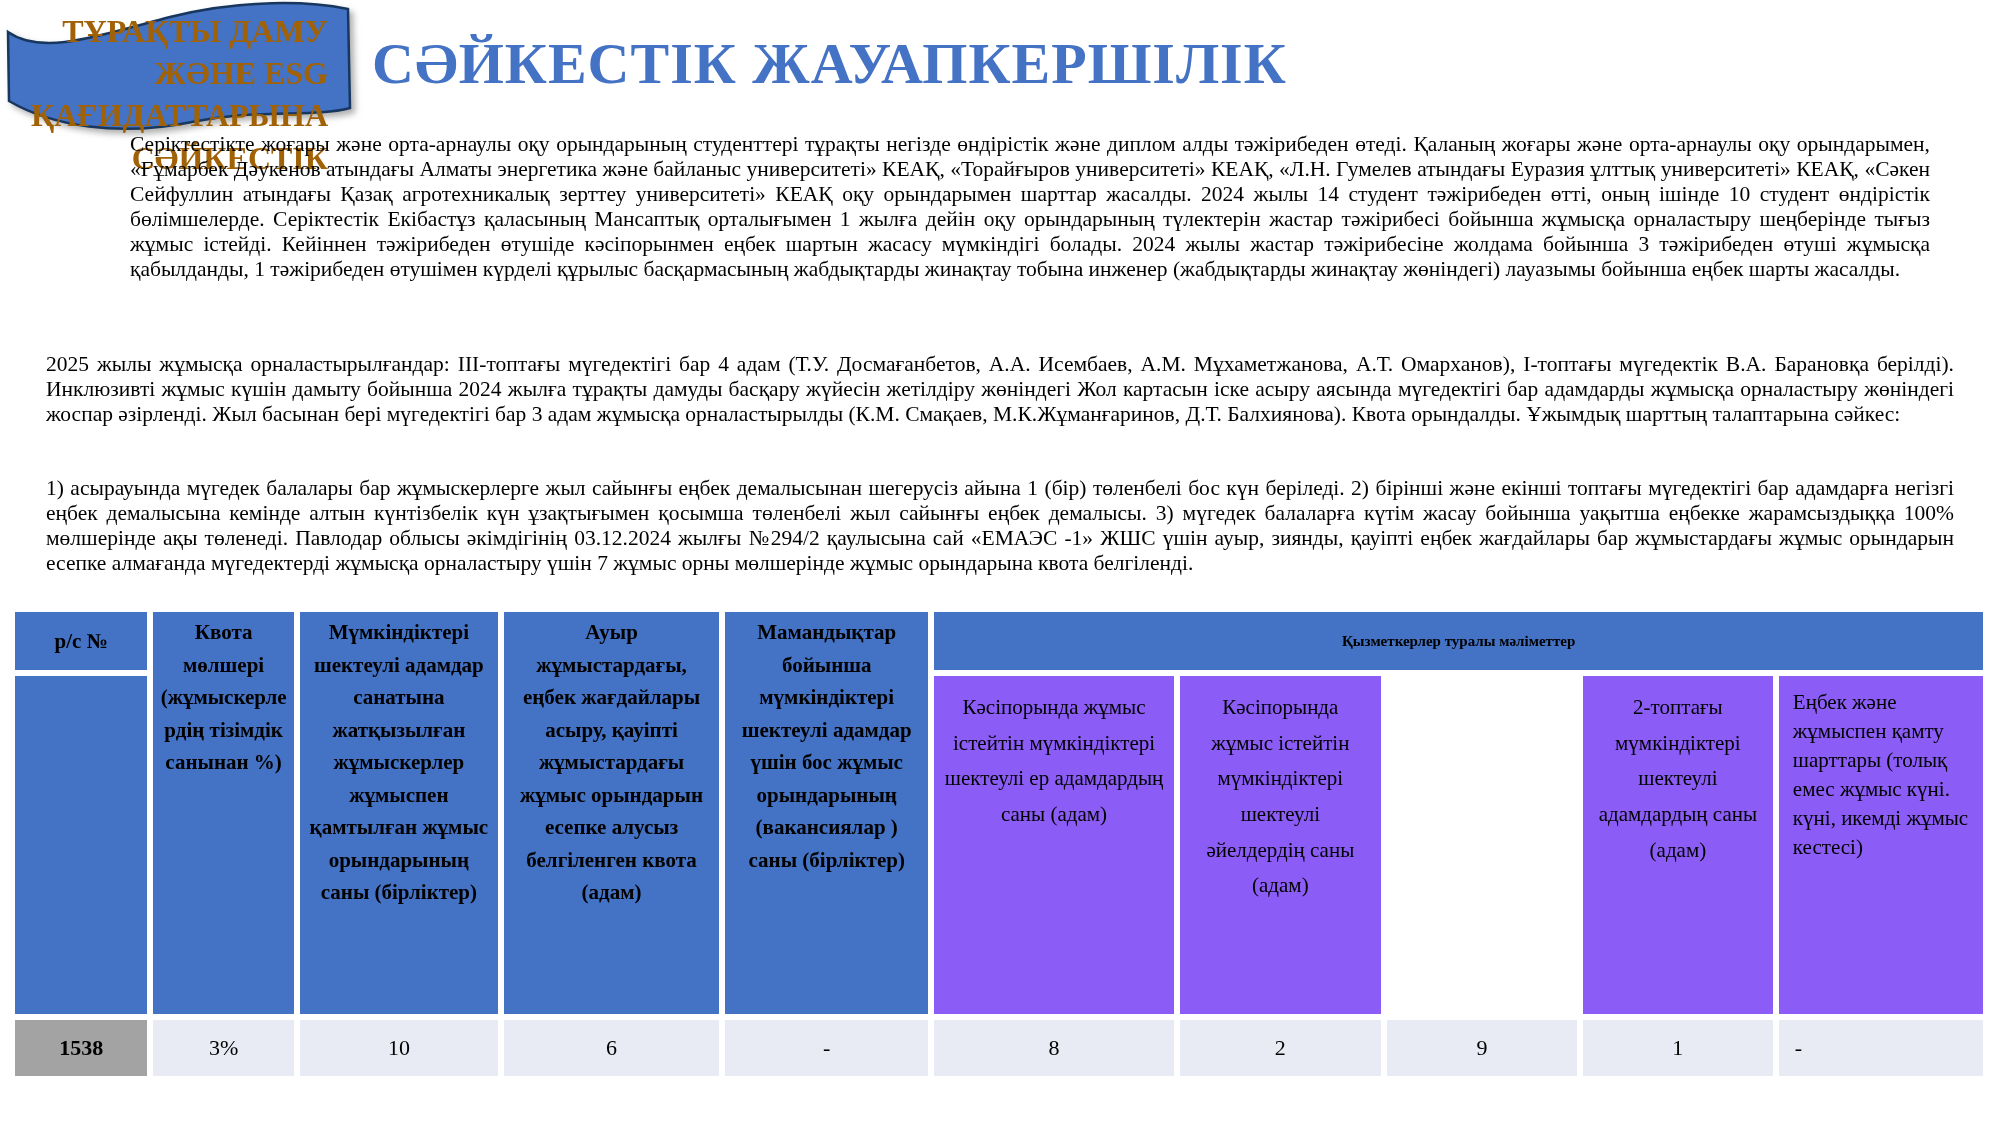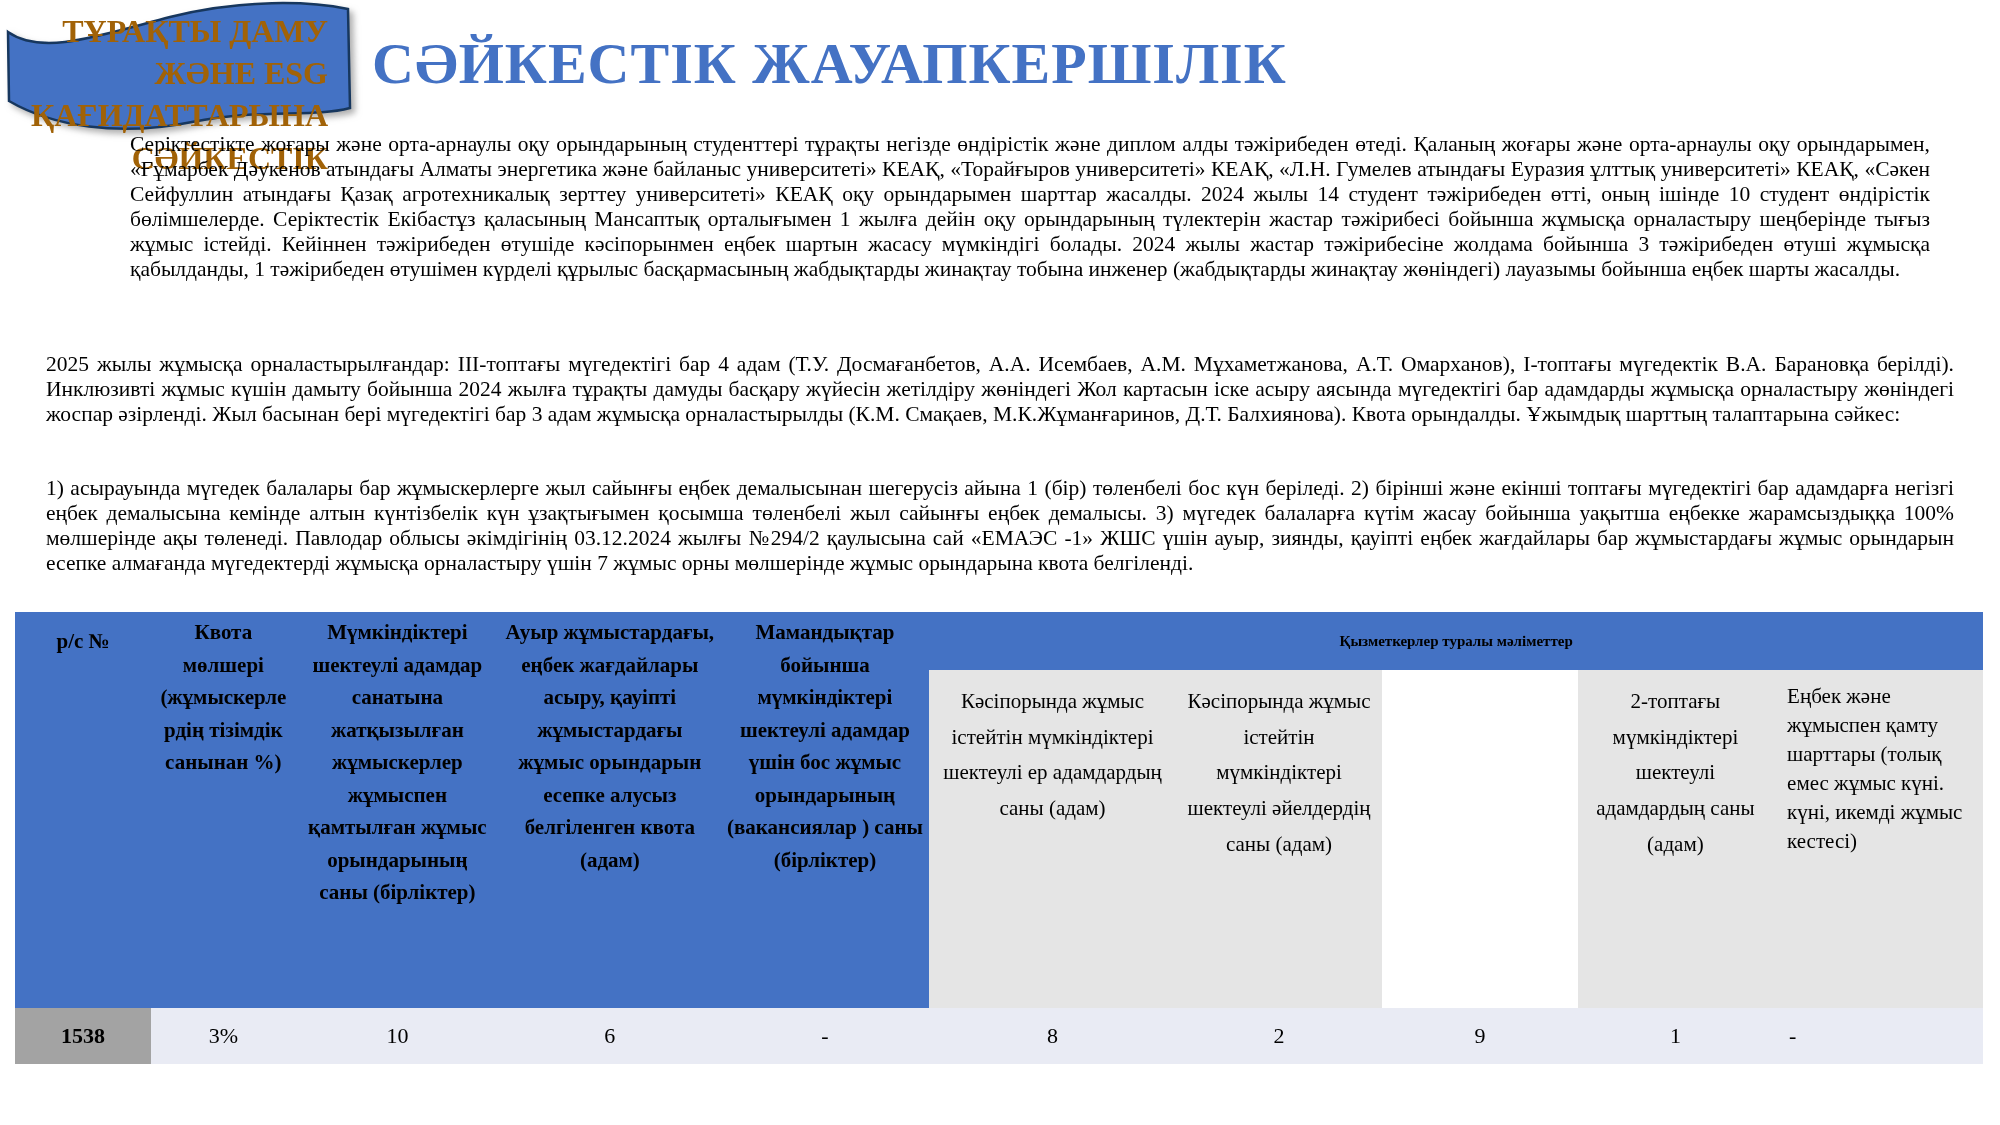--- a/index.html
+++ b/index.html
@@ -34,37 +34,38 @@
   .p1{left:126px;top:128px;width:1800px;}
   .p2{left:42px;top:348px;width:1908px;}
   .p3{left:42px;top:472px;width:1908px;}
 
   
   .qtable{
     position:absolute;left:15px;top:612px;width:1968px;
     display:grid;
     grid-template-columns:131fr 139fr 196fr 213fr 201fr 237fr 199fr 188fr 188fr 202fr;
     grid-template-rows:58px 338px 56px;
+    gap:6px;
     background:#ffffff;
   }
   .cell{box-sizing:border-box;overflow:hidden;}
   .hcell{
     background:#4472C4;color:#000;font-weight:bold;
     font-size:21px;text-align:center;
     padding:4px 6px 0;line-height:1.55;
     overflow-wrap:break-word;word-break:break-word;
   }
   .hcell.center{display:flex;align-items:center;justify-content:center;padding:0;}
   .gcell{
     background:#4472C4;color:#000;font-weight:bold;
     font-size:15px;display:flex;align-items:center;justify-content:center;
     line-height:1.2;
   }
   .scell{
-    background:#e5e5e5;color:#000;font-weight:normal;
+    background:#8b5cf6;color:#000;font-weight:normal;
     font-size:21px;text-align:center;line-height:1.7;
     padding:14px 10px 0;
   }
   .scell.left{text-align:left;line-height:1.38;padding:12px 10px 0 14px;}
   .dcell{
     background:#E9EBF4;font-size:22px;
     display:flex;align-items:center;justify-content:center;
   }
   .dcell.blue{background:#a3a3a3;font-weight:bold;}
   .dcell.left{justify-content:flex-start;padding-left:16px;}

